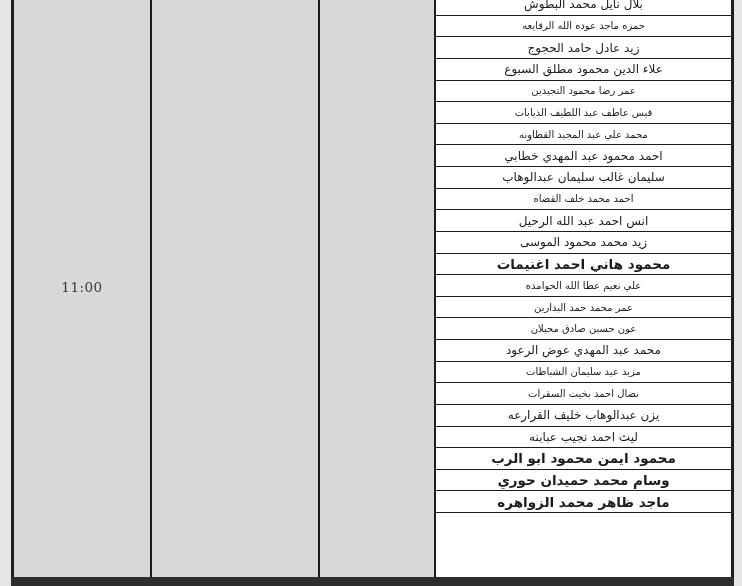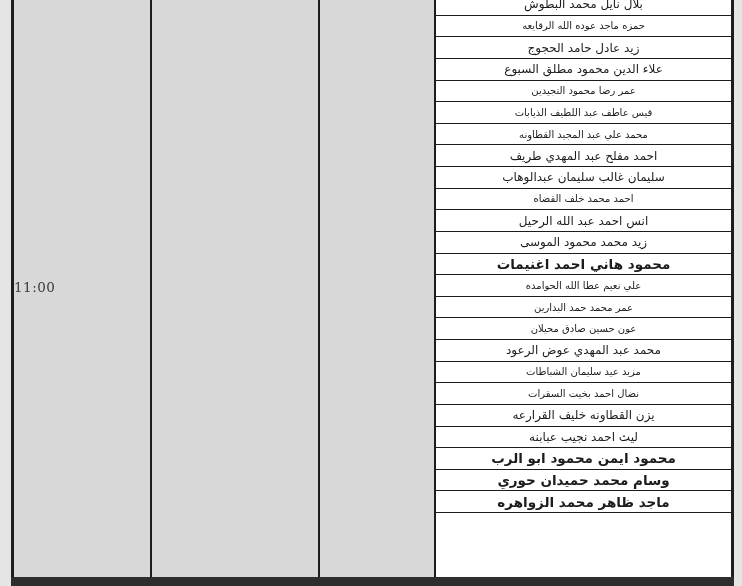--- a/index.html
+++ b/index.html
@@ -13,21 +13,21 @@
   .rows-host{position:absolute;left:0;right:0;top:-6px;}
   .name-row{
     box-sizing:border-box;height:21.64px;border-bottom:1px solid #1c1c1c;
     display:flex;align-items:center;justify-content:center;
     direction:rtl;color:#1c1c1c;white-space:nowrap;overflow:hidden;
   }
   .sz-s{font-size:10px;}
   .sz-m{font-size:12px;}
   .sz-l{font-size:13.5px;font-weight:bold;}
   .time-label{
-    position:absolute;left:14px;width:136px;top:279px;text-align:left;
+    position:absolute;left:14px;width:136px;top:279px;text-align:center;
     font-family:"DejaVu Serif",serif;font-size:13.5px;color:#3a3a3a;letter-spacing:0.5px;
   }
   .bottom-border{position:absolute;left:11px;top:577px;width:723px;height:9px;background:#2d2d2d;}
   .top-hairline{position:absolute;left:11px;top:0;width:723px;height:1px;background:#9a9a9a;}
 </style>
 </head>
 <body>
 
 <div class="canvas">
 
@@ -39,33 +39,33 @@
 
   <div class="namescol">
     <div class="rows-host">
         <div class="name-row sz-m">بلال نايل محمد البطوش</div>
         <div class="name-row sz-s">حمزه ماجد عوده الله الرقايعه</div>
         <div class="name-row sz-m">زيد عادل حامد الحجوج</div>
         <div class="name-row sz-m">علاء الدين محمود مطلق السبوع</div>
         <div class="name-row sz-s">عمر رضا محمود التجيدين</div>
         <div class="name-row sz-s">قيس عاطف عبد اللطيف الذيابات</div>
         <div class="name-row sz-s">محمد علي عبد المجيد القطاونه</div>
-        <div class="name-row sz-m">احمد مفلح عبد المهدي طريف</div>
+        <div class="name-row sz-m">احمد محمود عبد المهدي خطابي</div>
         <div class="name-row sz-m">سليمان غالب سليمان عبدالوهاب</div>
         <div class="name-row sz-s">احمد محمد خلف القضاه</div>
         <div class="name-row sz-m">انس احمد عبد الله الرحيل</div>
         <div class="name-row sz-m">زيد محمد محمود الموسى</div>
         <div class="name-row sz-l">محمود هاني احمد اغنيمات</div>
         <div class="name-row sz-s">علي نعيم عطا الله الحوامده</div>
         <div class="name-row sz-s">عمر محمد حمد البدارين</div>
         <div class="name-row sz-s">عون حسين صادق محيلان</div>
         <div class="name-row sz-m">محمد عبد المهدي عوض الرعود</div>
         <div class="name-row sz-s">مزيد عيد سليمان الشباطات</div>
         <div class="name-row sz-s">نضال احمد بخيت السقرات</div>
-        <div class="name-row sz-m">يزن القطاونه خليف القرارعه</div>
+        <div class="name-row sz-m">يزن عبدالوهاب خليف القرارعه</div>
         <div class="name-row sz-m">ليث احمد نجيب عبابنه</div>
         <div class="name-row sz-l">محمود ايمن محمود ابو الرب</div>
         <div class="name-row sz-l">وسام محمد حميدان حوري</div>
         <div class="name-row sz-l">ماجد ظاهر محمد الزواهره</div>
       </div>
   </div>
 
   <div class="vline" style="left:11px;width:3px;"></div>
   <div class="vline" style="left:150px;width:2px;"></div>
   <div class="vline" style="left:318px;width:2px;"></div>

